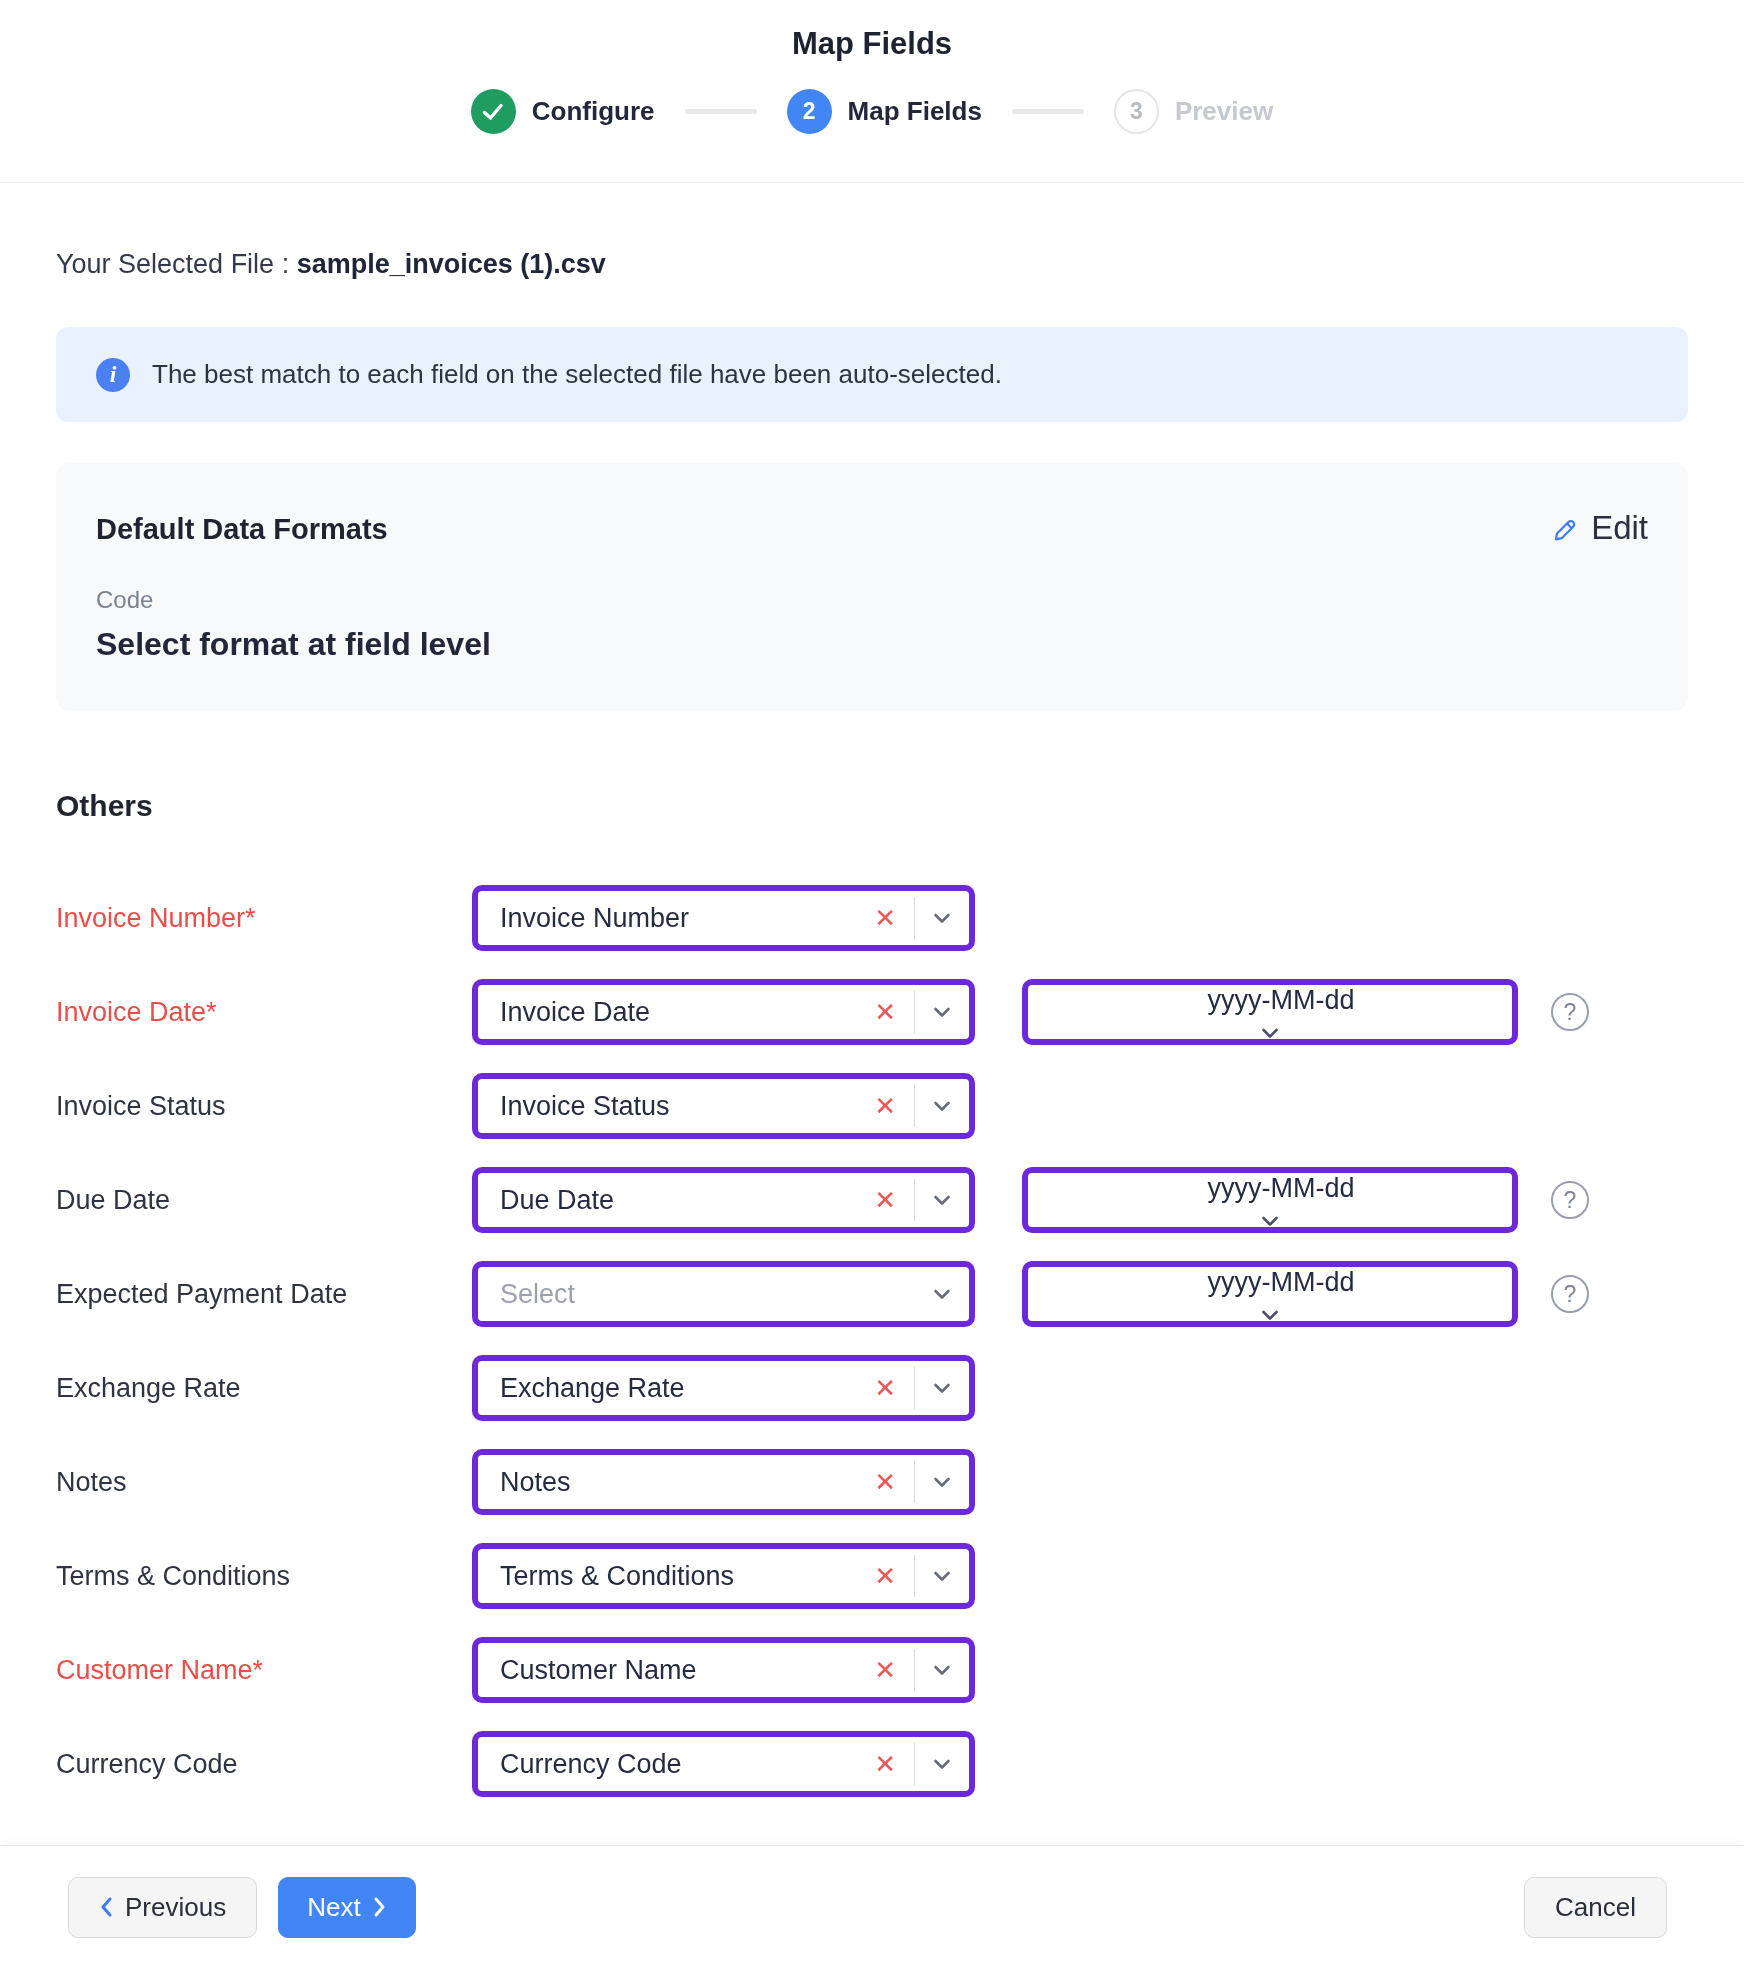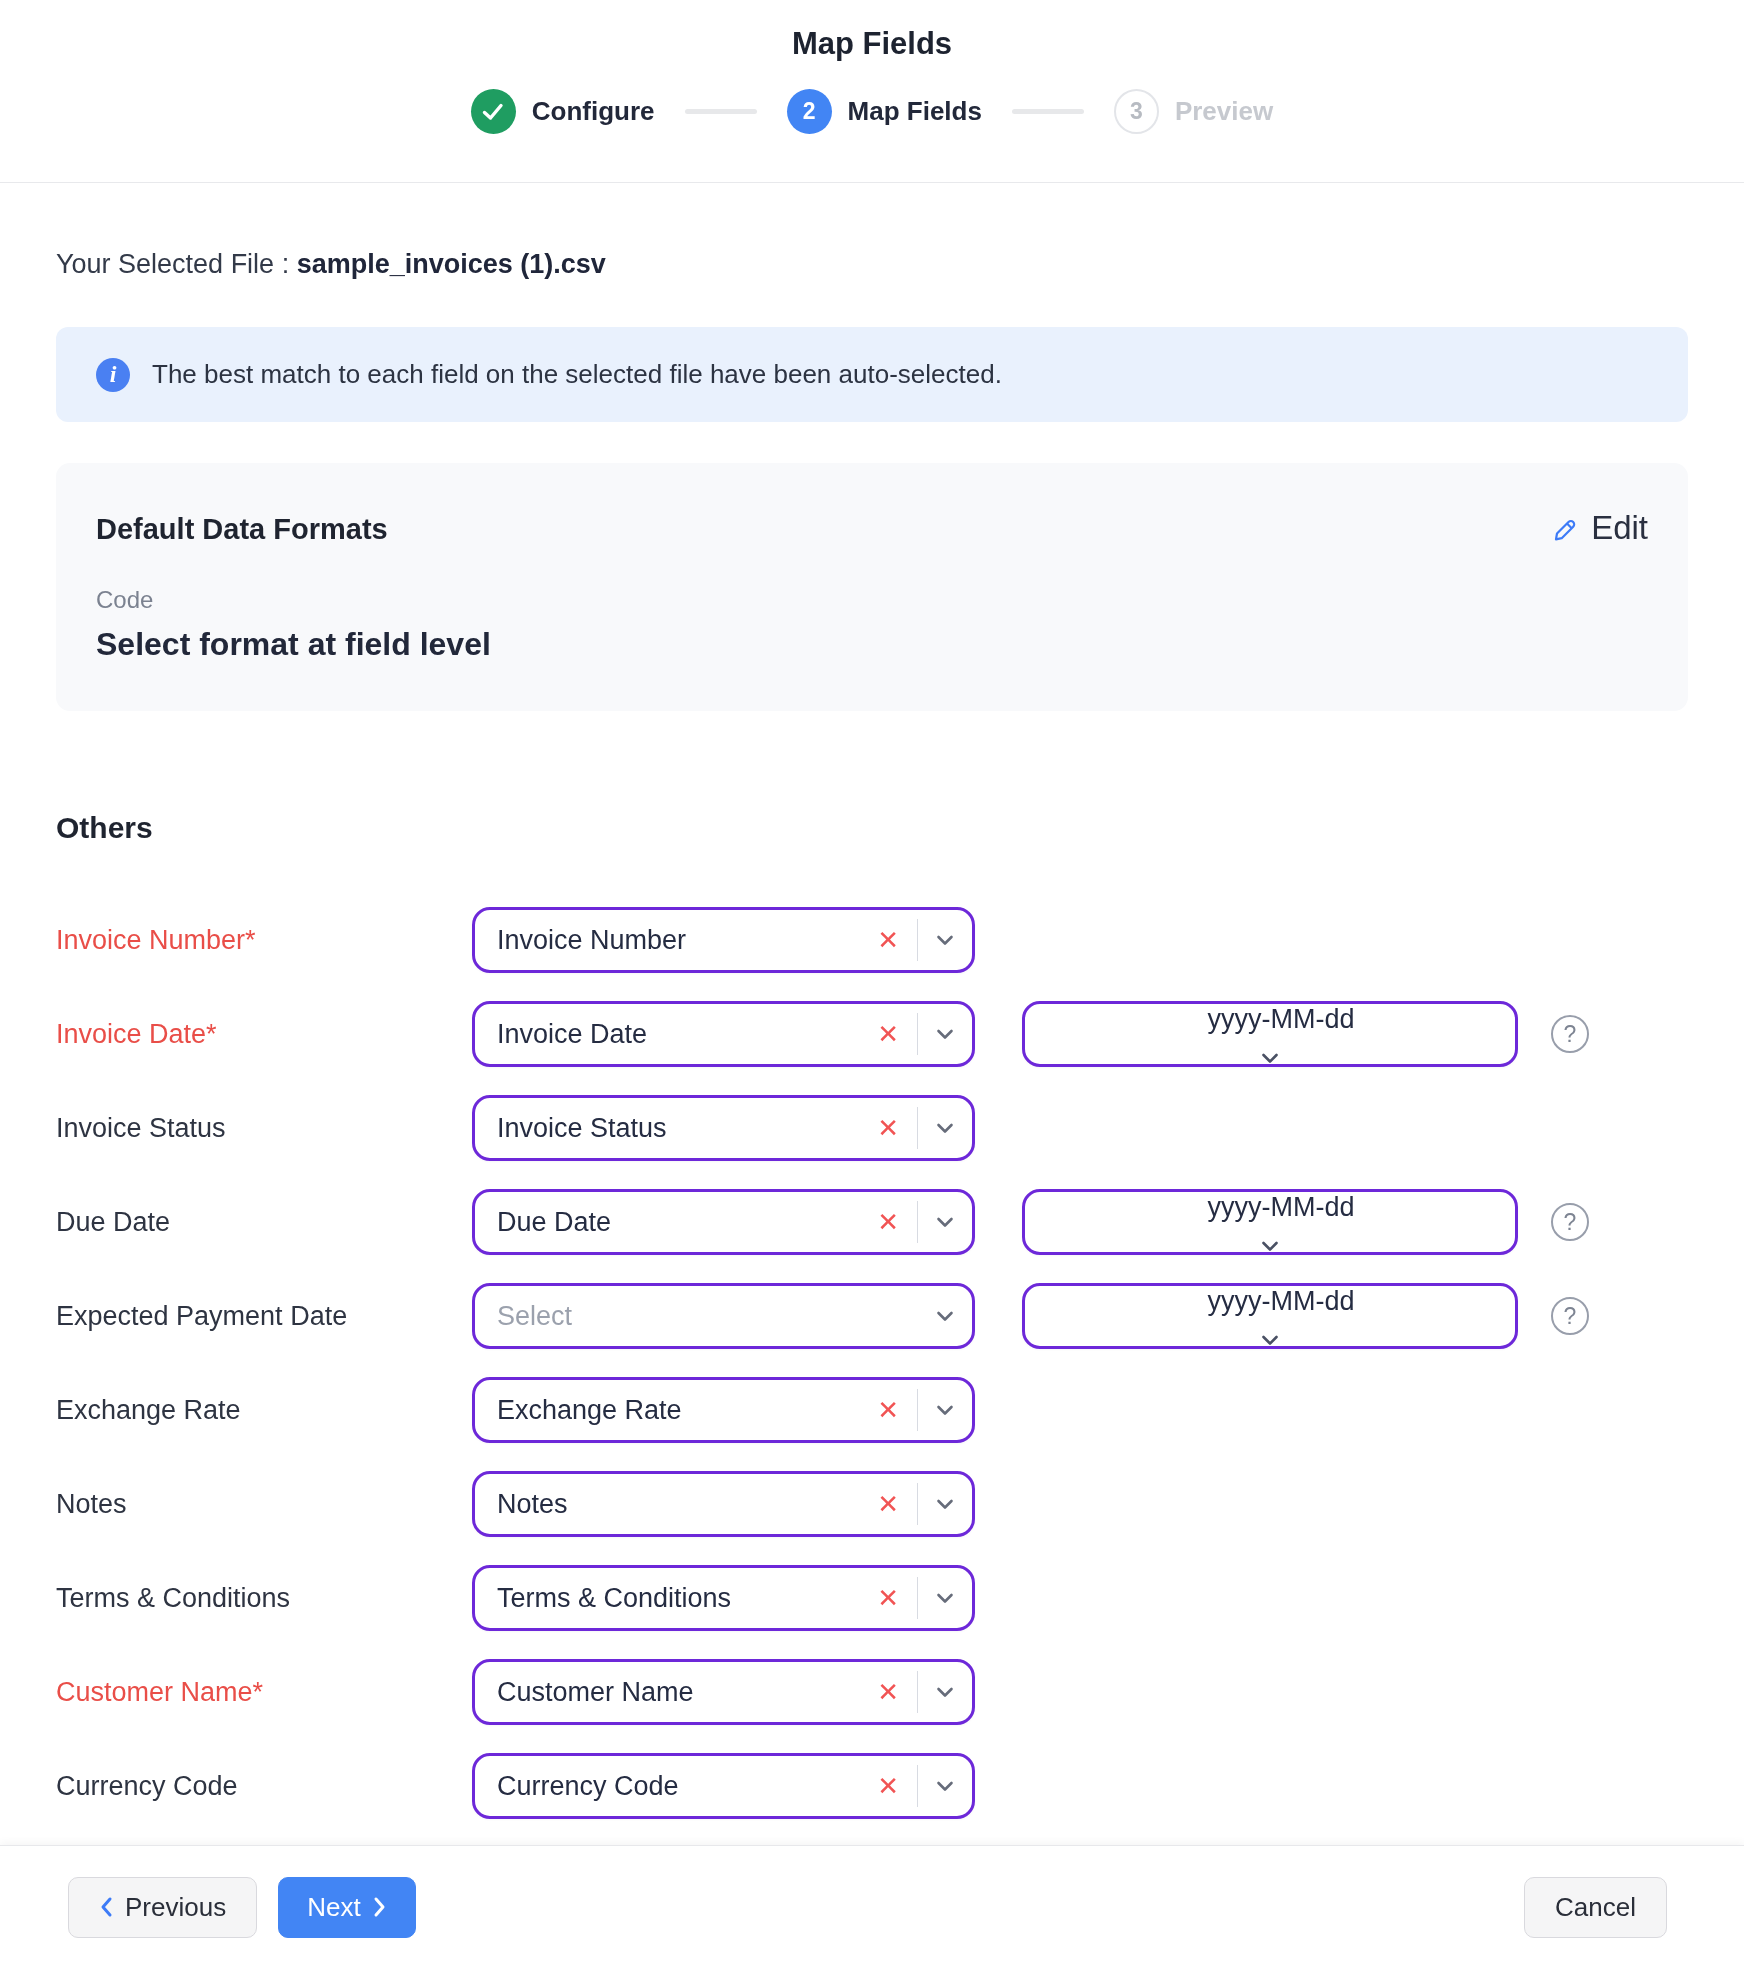--- a/index.html
+++ b/index.html
@@ -59,40 +59,40 @@
   }
   .formats-title { font-size:29px; font-weight:700; color:#1f2430; }
   .edit-link {
     position:absolute; top:46px; right:40px; display:flex; align-items:center;
     font-size:33px; color:#2a3040; cursor:pointer;
   }
   .edit-link svg { margin-right:10px; display:block; }
   .format-item-label { margin-top:40px; font-size:24px; color:#7b8290; }
   .format-item-value { margin-top:12px; font-size:32px; font-weight:700; color:#22283a; }
 
-  .others-title { margin-top:100px; font-size:30px; font-weight:700; color:#1f2430; }
+  .others-title { margin-top:78px; font-size:30px; font-weight:700; color:#1f2430; }
 
   
   .table-wrap { margin:30px -28px 0 -28px; }
   .table-head {
     border-top:1px solid #e9eaee; border-bottom:1px solid #e9eaee;
     height:66px; display:flex; align-items:center; padding:0 28px;
   }
   .col-head {
     font-size:20px; font-weight:700; letter-spacing:0.6px; color:#777d8b; text-transform:uppercase;
   }
   .col-head.first { width:416px; flex:none; }
 
   .rows { padding:32px 28px 0 28px; }
   .map-row { display:flex; align-items:center; margin-bottom:28px; height:66px; }
   .row-label { width:416px; flex:none; font-size:27px; color:#2e3442; }
   .row-label.required { color:#e94e48; }
 
   .select {
-    height:66px; background:#ffffff; border:3px solid #6d28d9; border-radius:18px;
+    height:66px; background:#ffffff; border:6px solid #6d28d9; border-radius:10px;
     display:flex; align-items:center; box-shadow:0 1px 2px rgba(40,50,80,0.04);
     cursor:pointer; flex:none;
   }
   .main-select { width:503px; }
   .sel-text { flex:1; padding-left:22px; font-size:27px; color:#252c42; white-space:nowrap; overflow:hidden; }
   .sel-text.placeholder { color:#9ba1ad; }
   .clear-x { color:#f15454; font-size:26px; padding:0 18px 0 8px; line-height:1; }
   .sel-divider { width:1px; height:42px; background:#d8dbe2; flex:none; }
   .chev { width:54px; display:flex; align-items:center; justify-content:center; color:#666c7a; flex:none; }
   .format-select { width:496px; margin-left:47px;flex-direction:column; }

